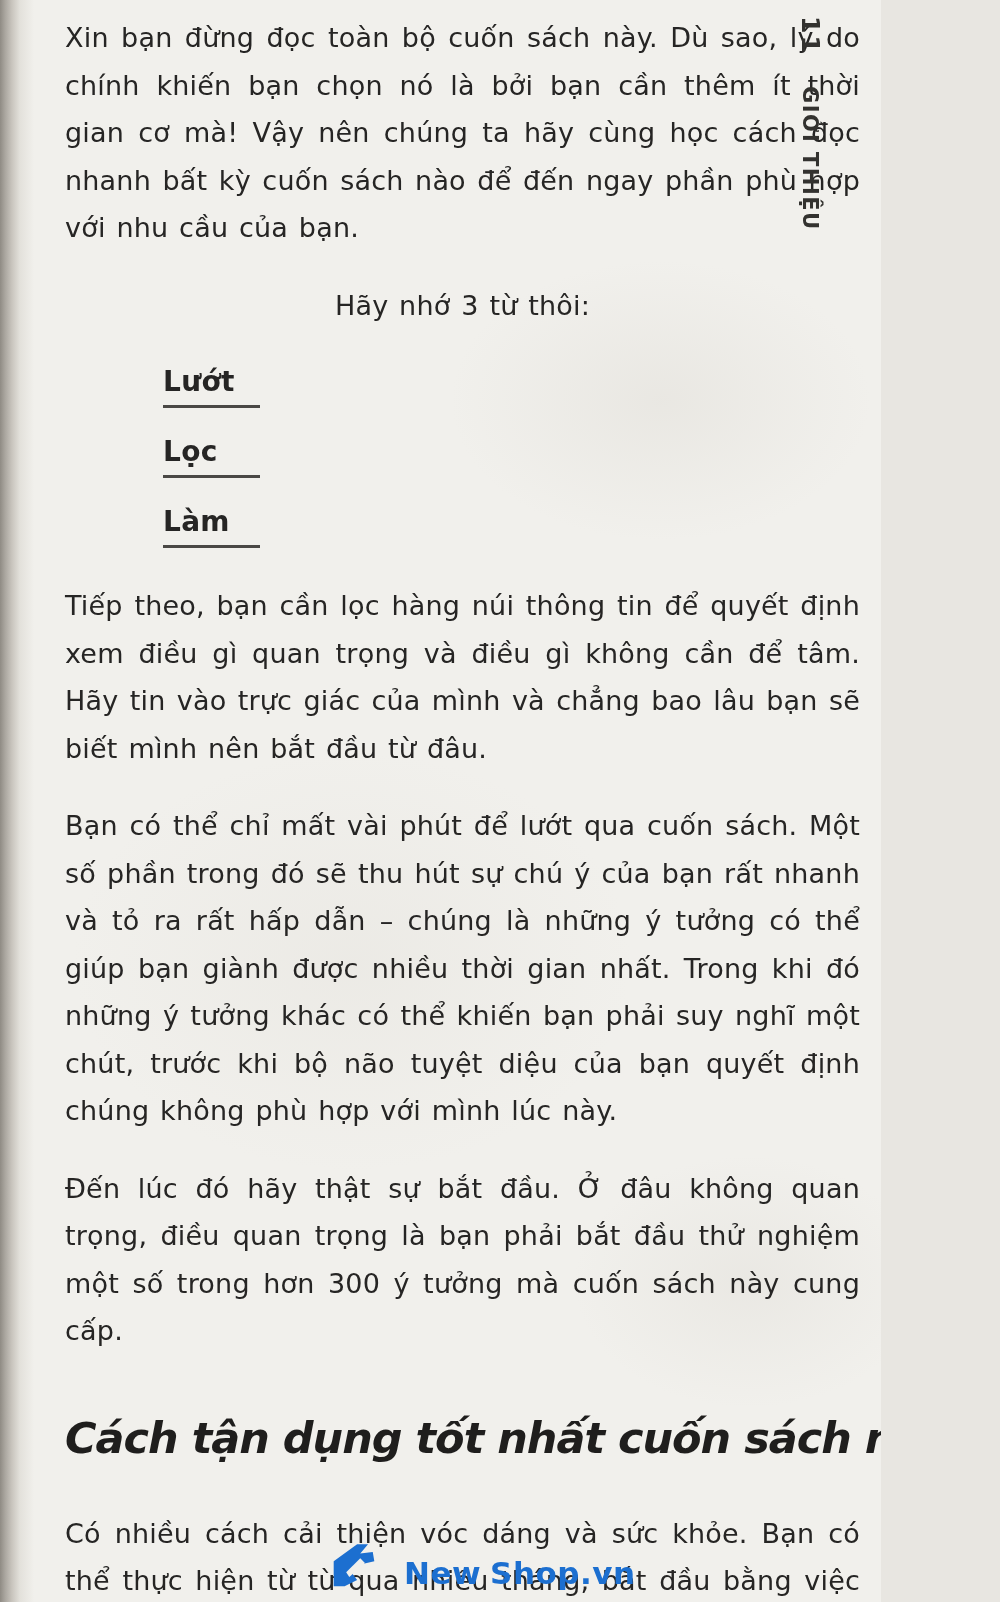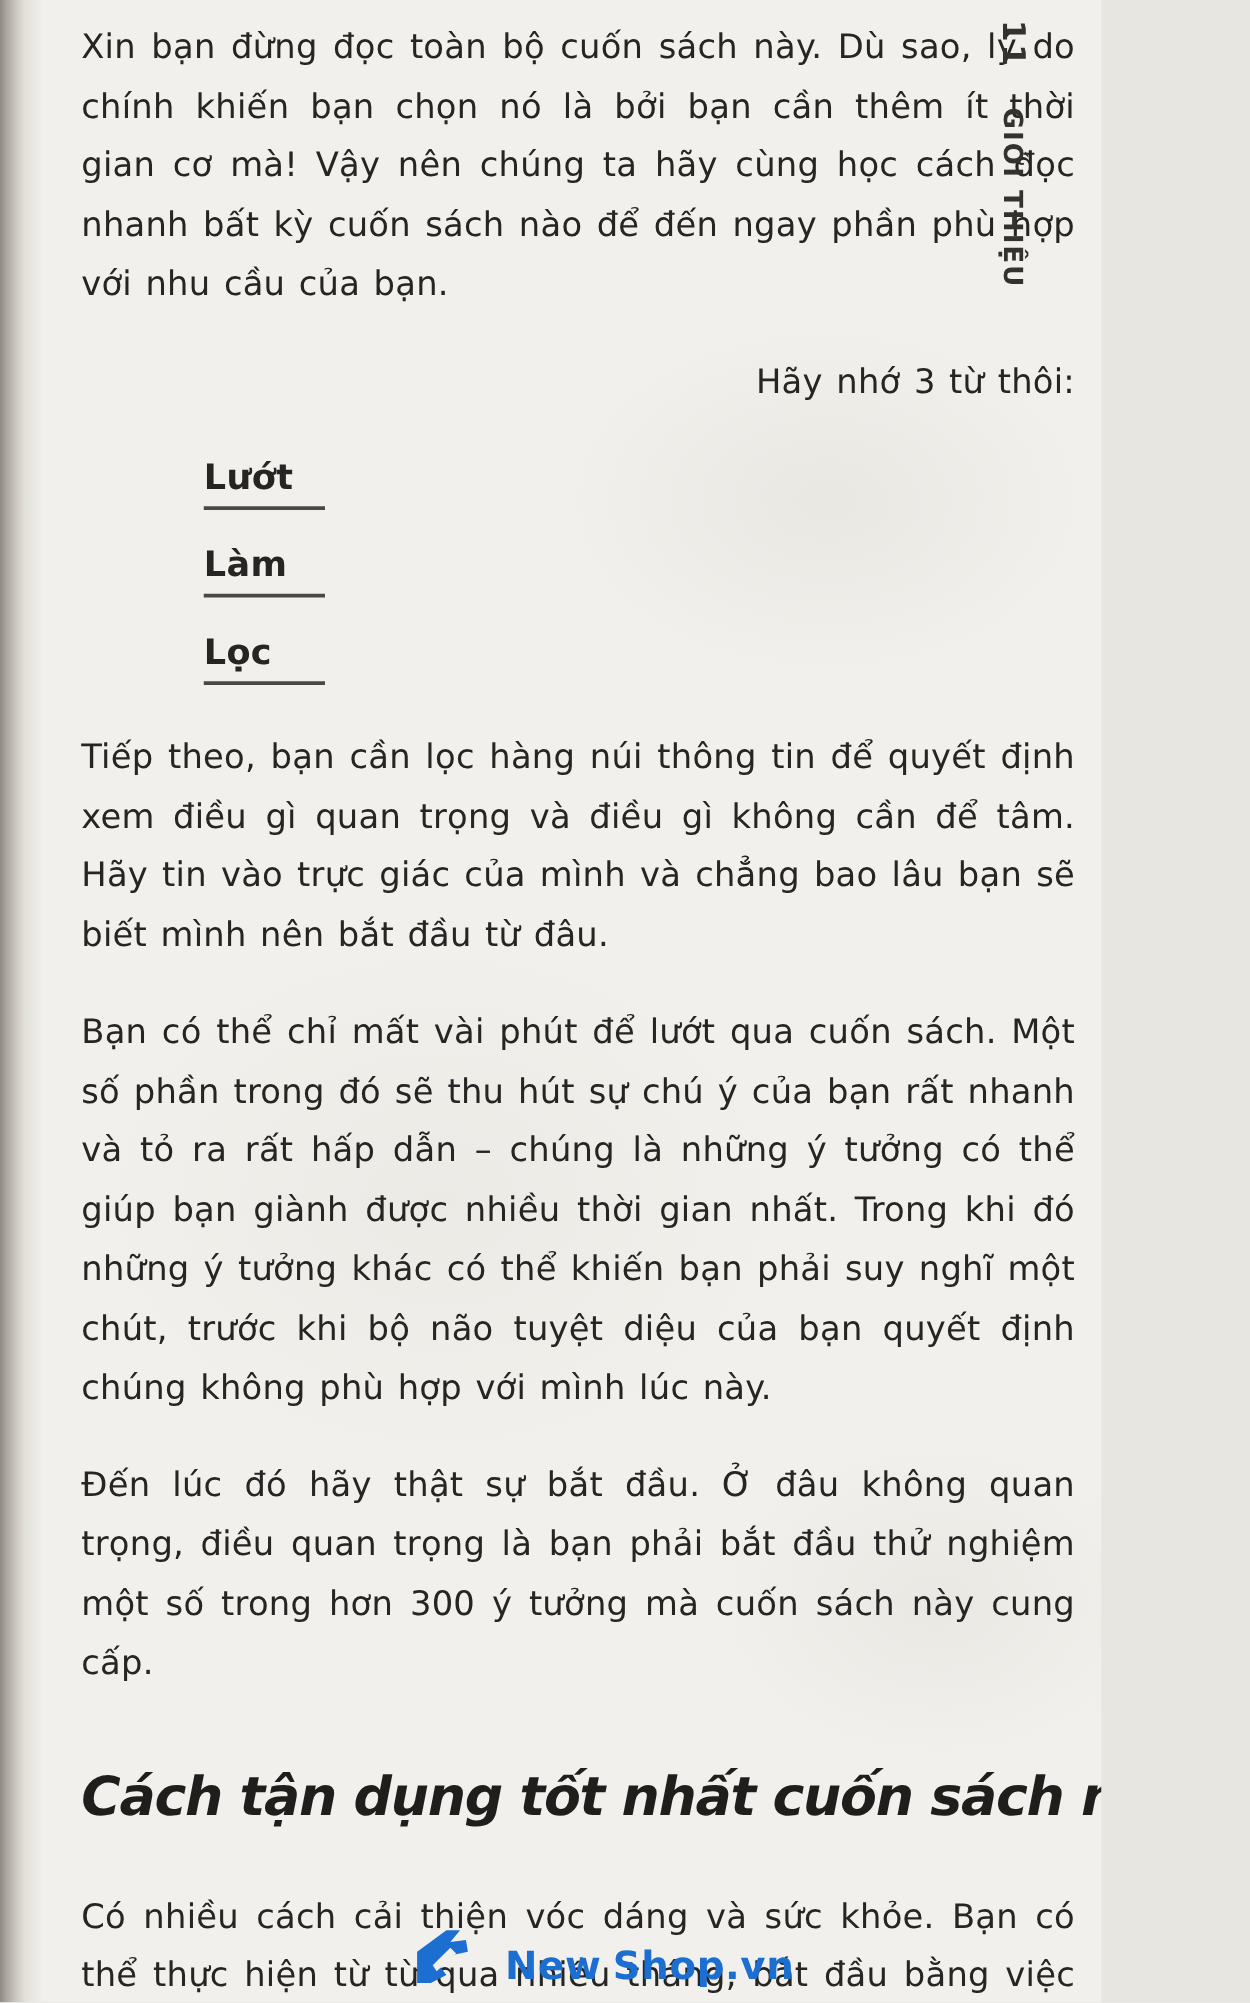--- a/index.html
+++ b/index.html
@@ -37,21 +37,21 @@
   }
   .content p {
     margin: 0 0 30px 0;
     font-size: 27px;
     line-height: 47.5px;
     text-align: justify;
     letter-spacing: 0.2px;
     word-spacing: 2px;
   }
   .content p.reminder {
-    text-align: right;
+    text-align: center;
     margin: 4px 0 36px 0;
   }
   .keywords {
     list-style: none;
     margin: 0 0 34px 0;
     padding: 0 0 0 50px;
   }
   .keywords li {
     margin-bottom: 27px;
   }
@@ -126,24 +126,24 @@
   <main class="content">
     <p>Xin bạn đừng đọc toàn bộ cuốn sách này. Dù sao, lý do chính khiến bạn chọn nó là bởi bạn cần thêm ít thời gian cơ mà! Vậy nên chúng ta hãy cùng học cách đọc nhanh bất kỳ cuốn sách nào để đến ngay phần phù hợp với nhu cầu của bạn.</p>
 
     <p class="reminder">Hãy nhớ 3 từ thôi:</p>
 
     <ul class="keywords">
       <li>
         <span class="kw">Lướt</span>
       </li>
       <li>
-        <span class="kw">Làm</span>
+        <span class="kw">Lọc</span>
       </li>
       <li>
-        <span class="kw">Lọc</span>
+        <span class="kw">Làm</span>
       </li>
     </ul>
 
     <p>Tiếp theo, bạn cần lọc hàng núi thông tin để quyết định xem điều gì quan trọng và điều gì không cần để tâm. Hãy tin vào trực giác của mình và chẳng bao lâu bạn sẽ biết mình nên bắt đầu từ đâu.</p>
     <p>Bạn có thể chỉ mất vài phút để lướt qua cuốn sách. Một số phần trong đó sẽ thu hút sự chú ý của bạn rất nhanh và tỏ ra rất hấp dẫn – chúng là những ý tưởng có thể giúp bạn giành được nhiều thời gian nhất. Trong khi đó những ý tưởng khác có thể khiến bạn phải suy nghĩ một chút, trước khi bộ não tuyệt diệu của bạn quyết định chúng không phù hợp với mình lúc này.</p>
     <p>Đến lúc đó hãy thật sự bắt đầu. Ở đâu không quan trọng, điều quan trọng là bạn phải bắt đầu thử nghiệm một số trong hơn 300 ý tưởng mà cuốn sách này cung cấp.</p>
 
     <h1 class="section-heading">Cách tận dụng tốt nhất cuốn sách này</h1>
 
     <p>Có nhiều cách cải thiện vóc dáng và sức khỏe. Bạn có thể thực hiện từ từ qua nhiều tháng, bắt đầu bằng việc đi bộ</p>

